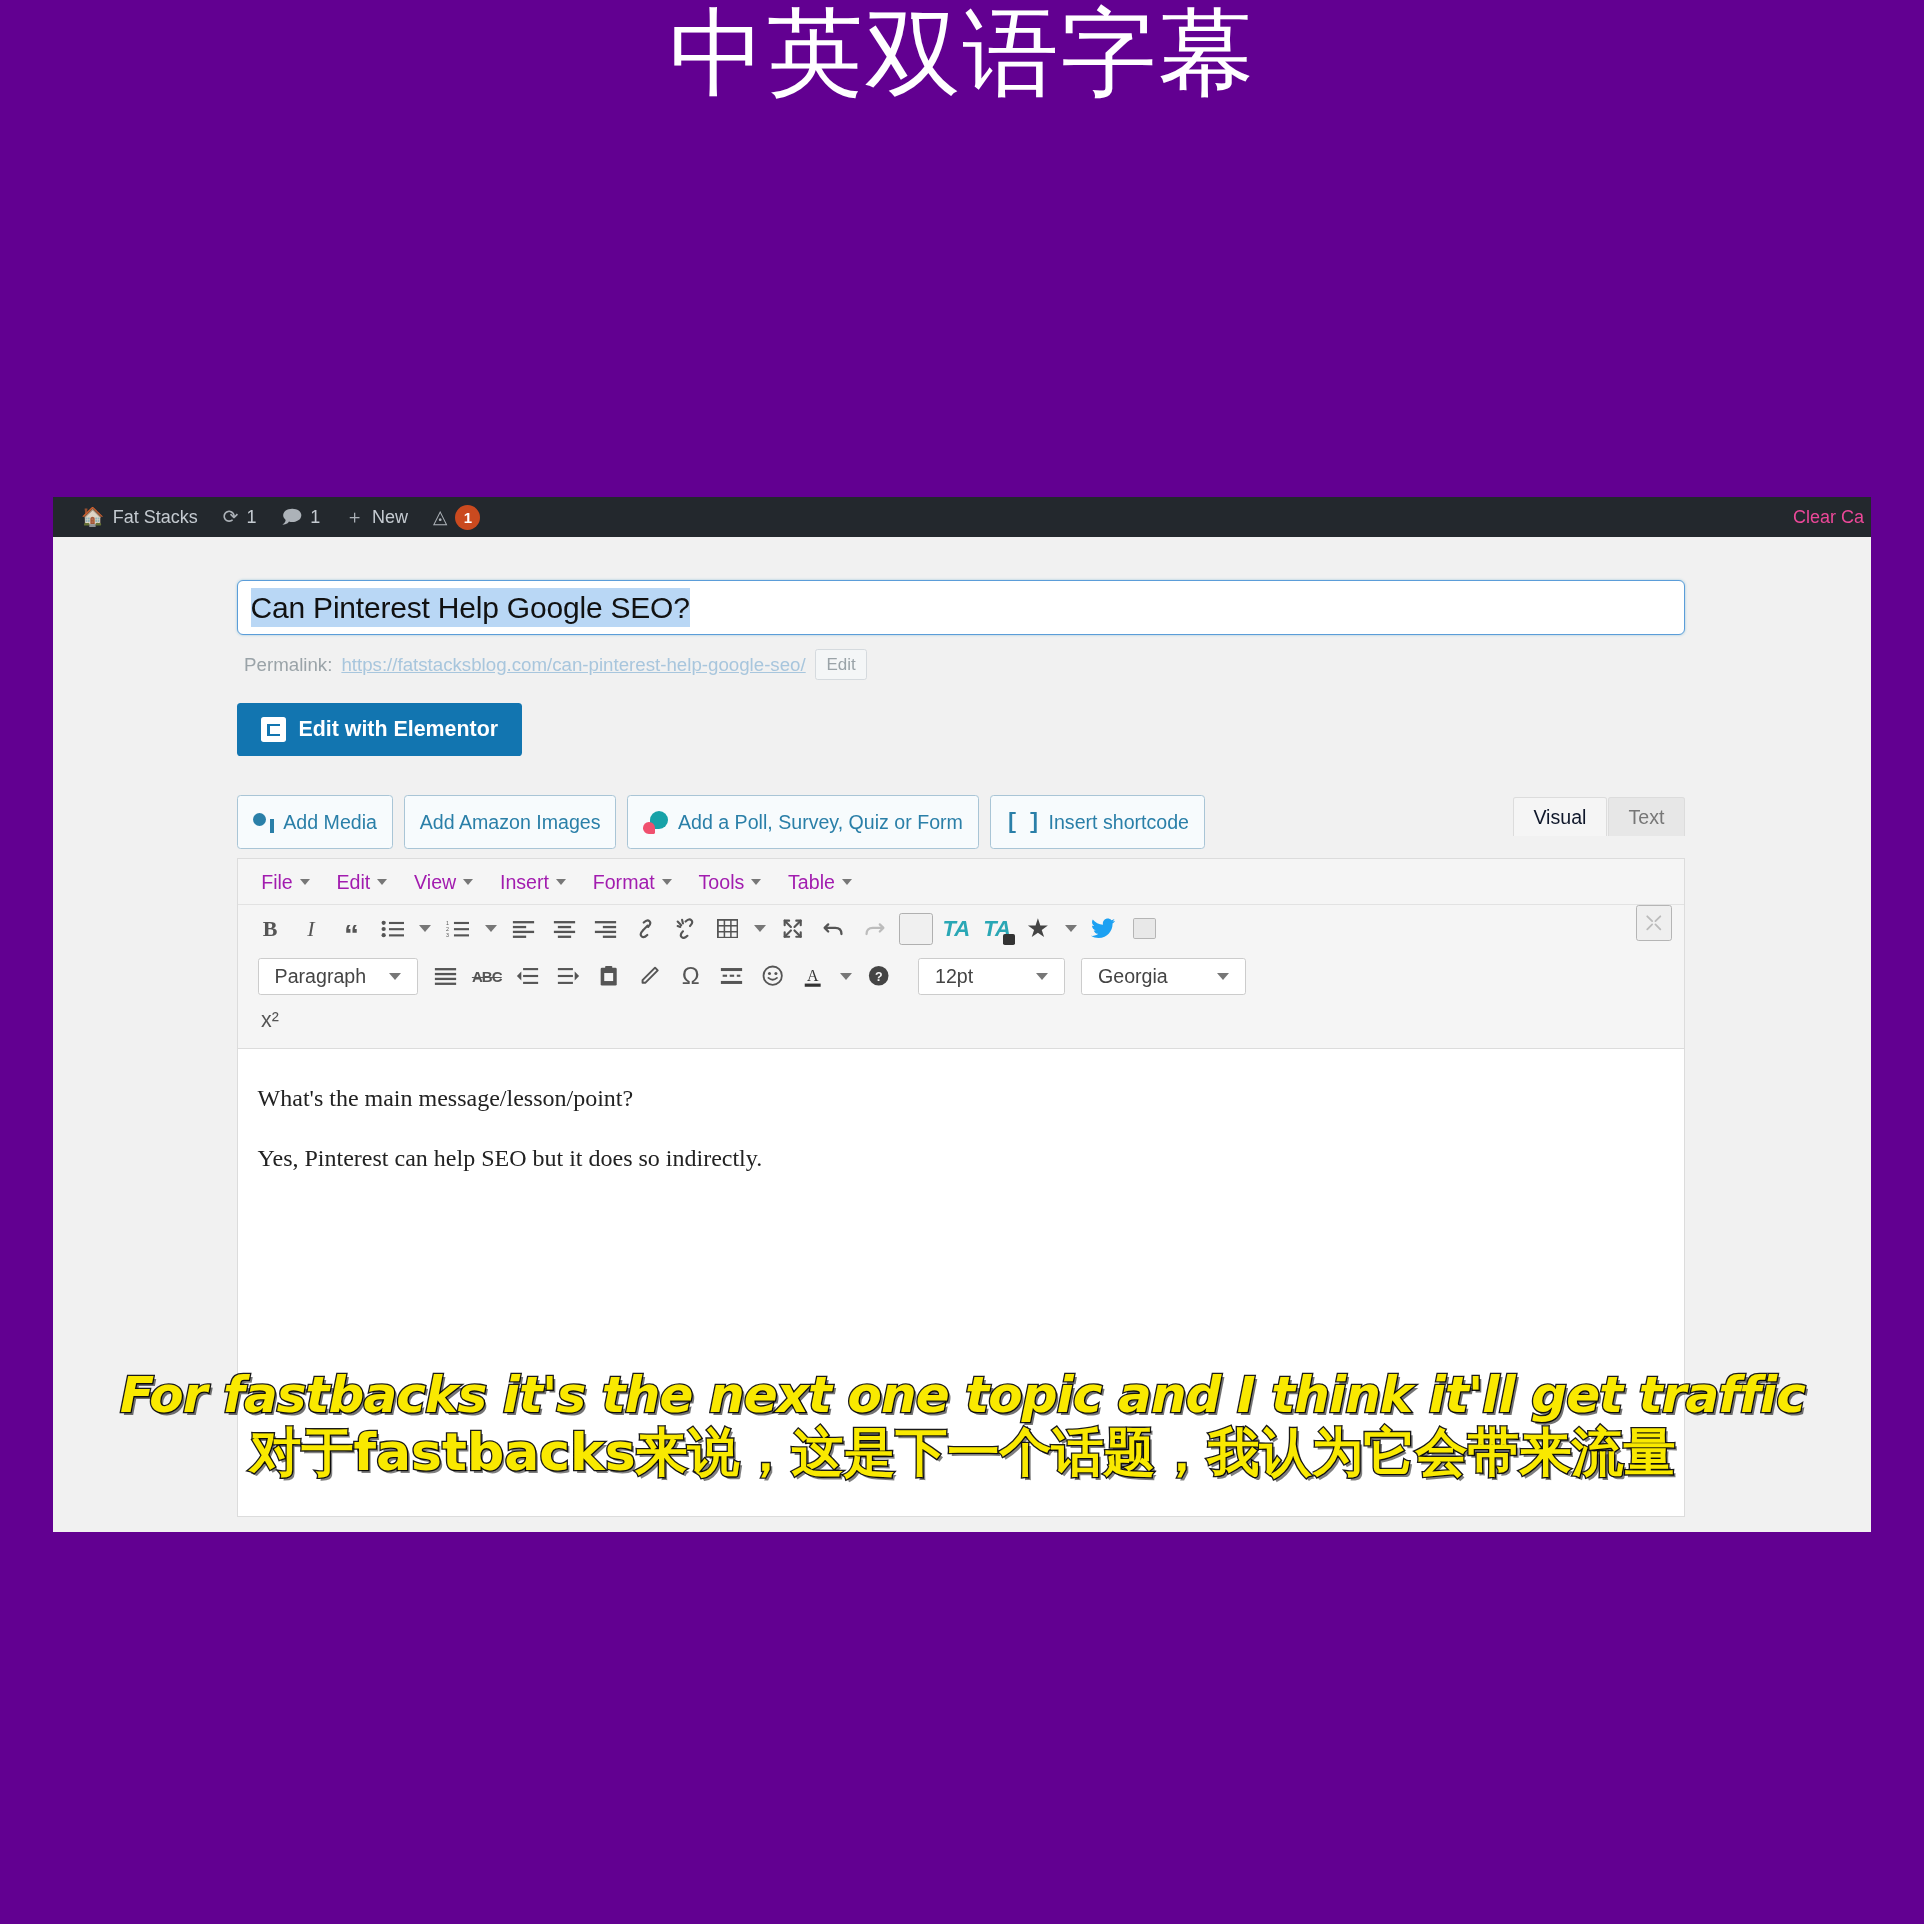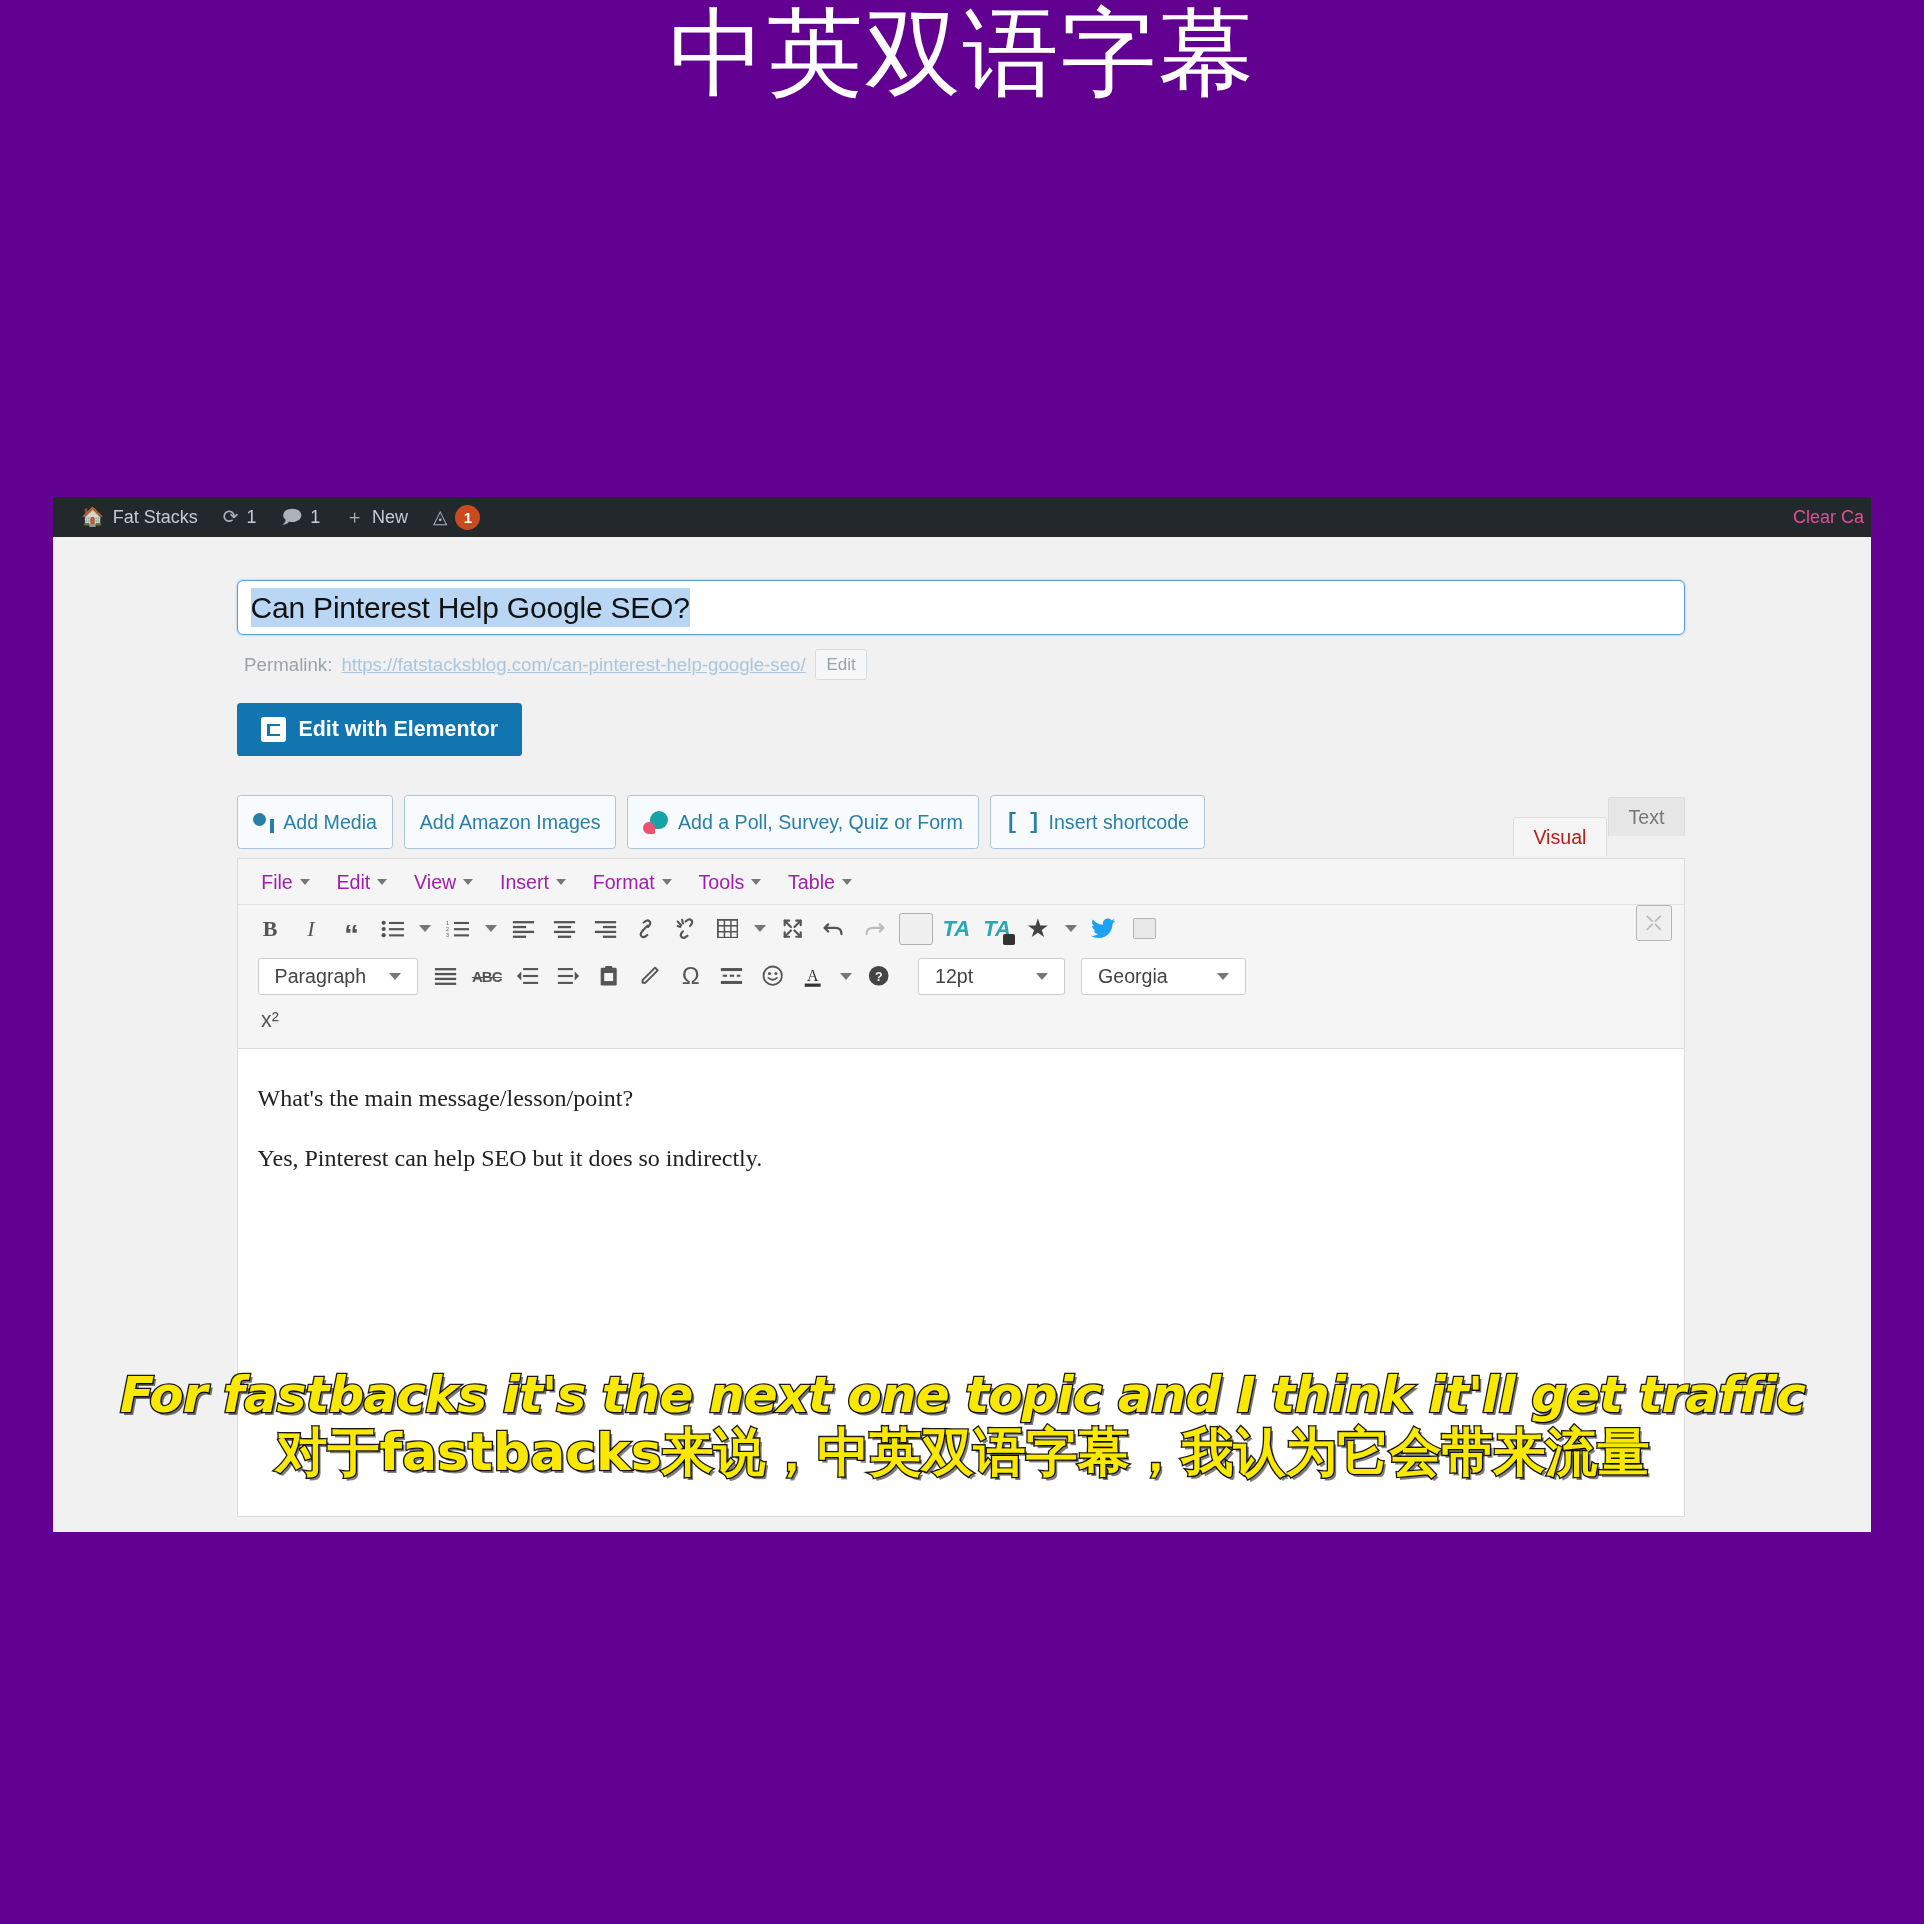--- a/index.html
+++ b/index.html
@@ -242,21 +242,21 @@
     border: 0.9px solid #dcdcdc;
     border-bottom: none;
     height: 39px;
     padding: 0 19.6px;
     display: flex;
     align-items: center;
     font-size: 19.6px;
     color: #666;
     border-radius: 2.7px 2.7px 0 0;
   }
-  .vt-tab.active { background: #f5f5f5; color: #b91c1c; margin-top: 20px; }
+  .vt-tab.active { background: #f5f5f5; color: #0f172a; }
   .vt-tab.inactive { background: #e7e7e7; color: #777; margin-left: 0.9px; }
 
   
   .mce-box {
     border: 0.9px solid #dcdcdc;
     background: #f5f5f5;
     margin-top: 9px;
   }
   .mce-menubar {
     display: flex;
@@ -722,15 +722,15 @@
 
         </div>
       </div>
 
     </div>
   </div>
 </div>
 
 <div class="subs">
   <div class="sub-en">For fastbacks it's the next one topic and I think it'll get traffic</div>
-  <div class="sub-zh">对于fastbacks来说，中英双语字幕，我认为它会带来流量</div>
+  <div class="sub-zh">对于fastbacks来说，这是下一个话题，我认为它会带来流量</div>
 </div>
 
 
 </body></html>

